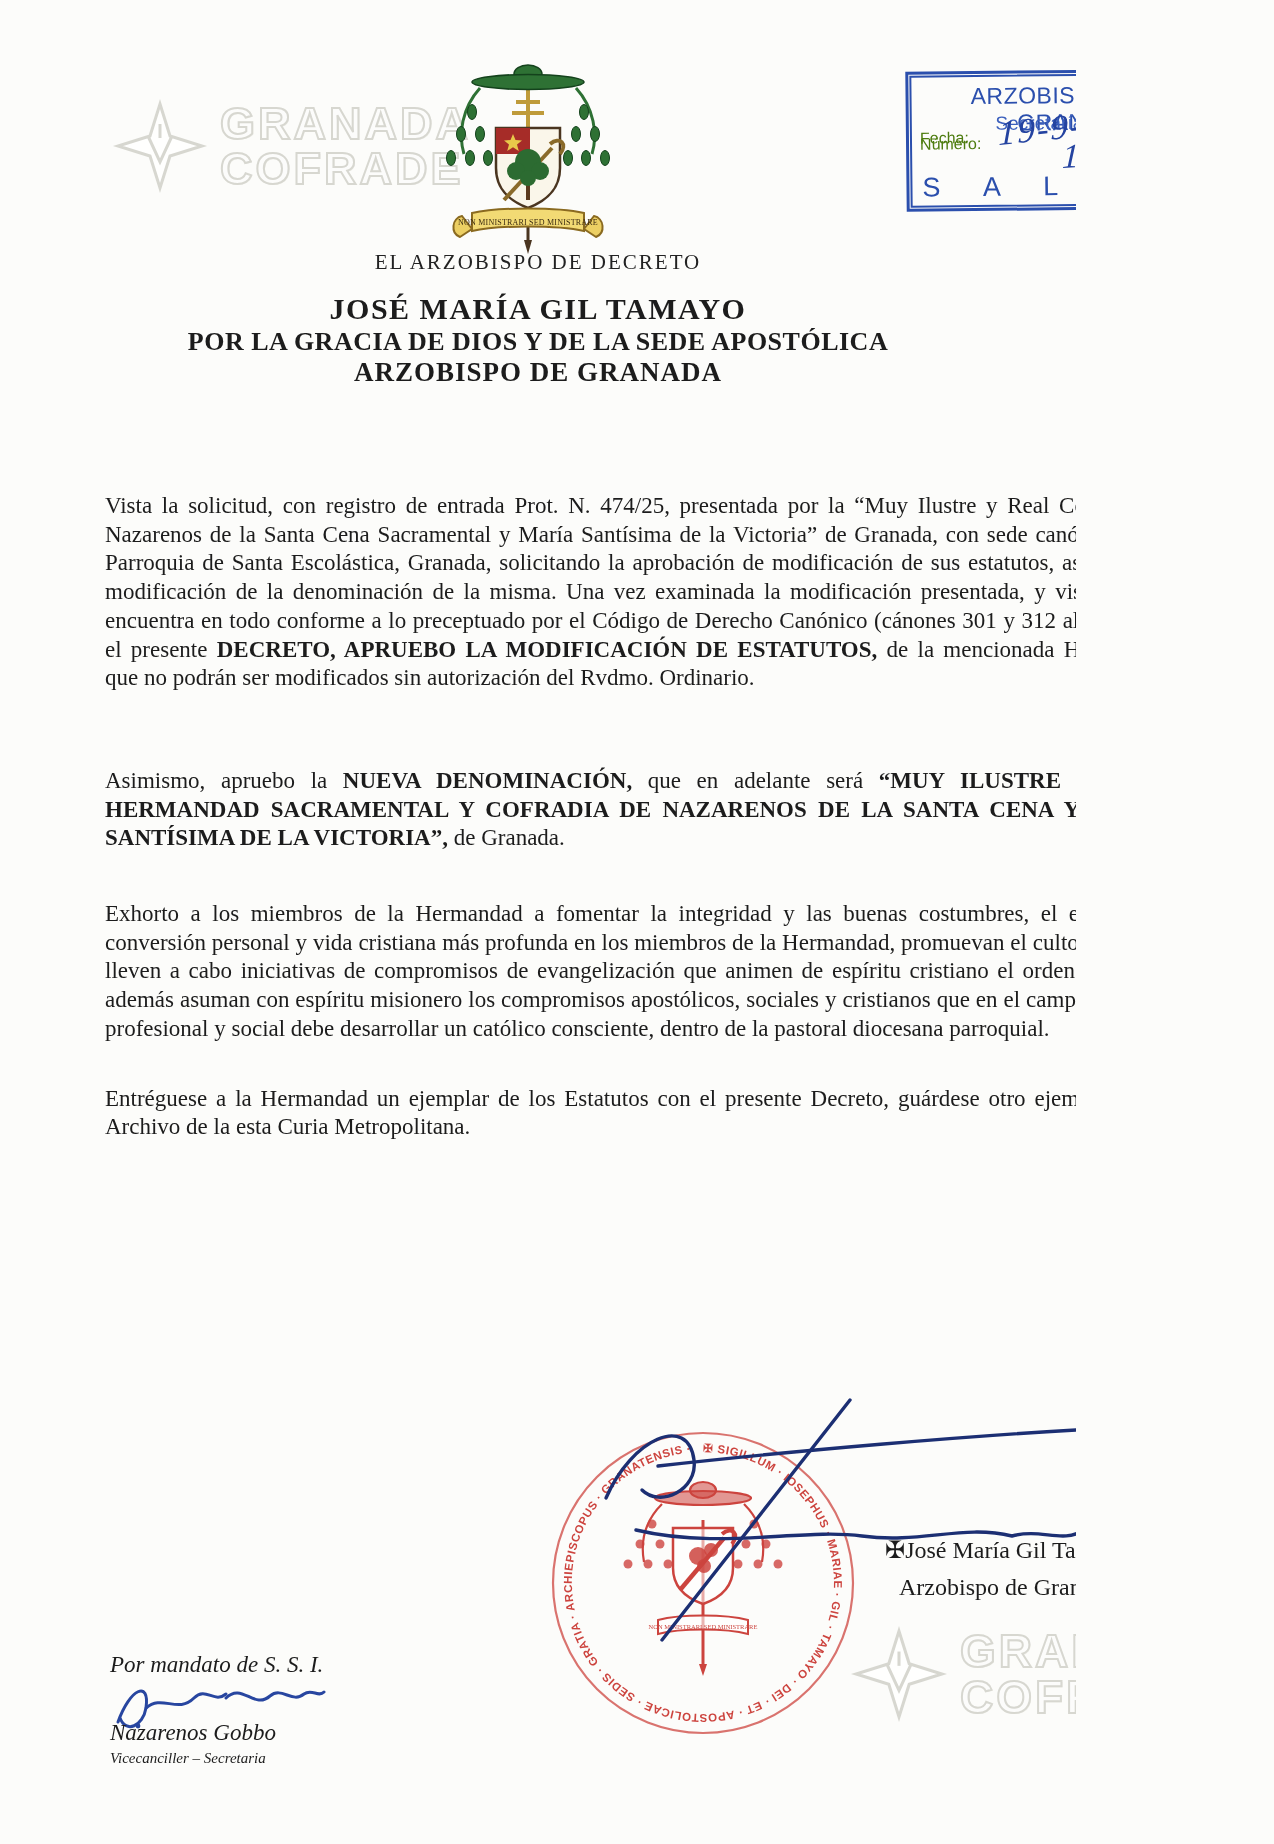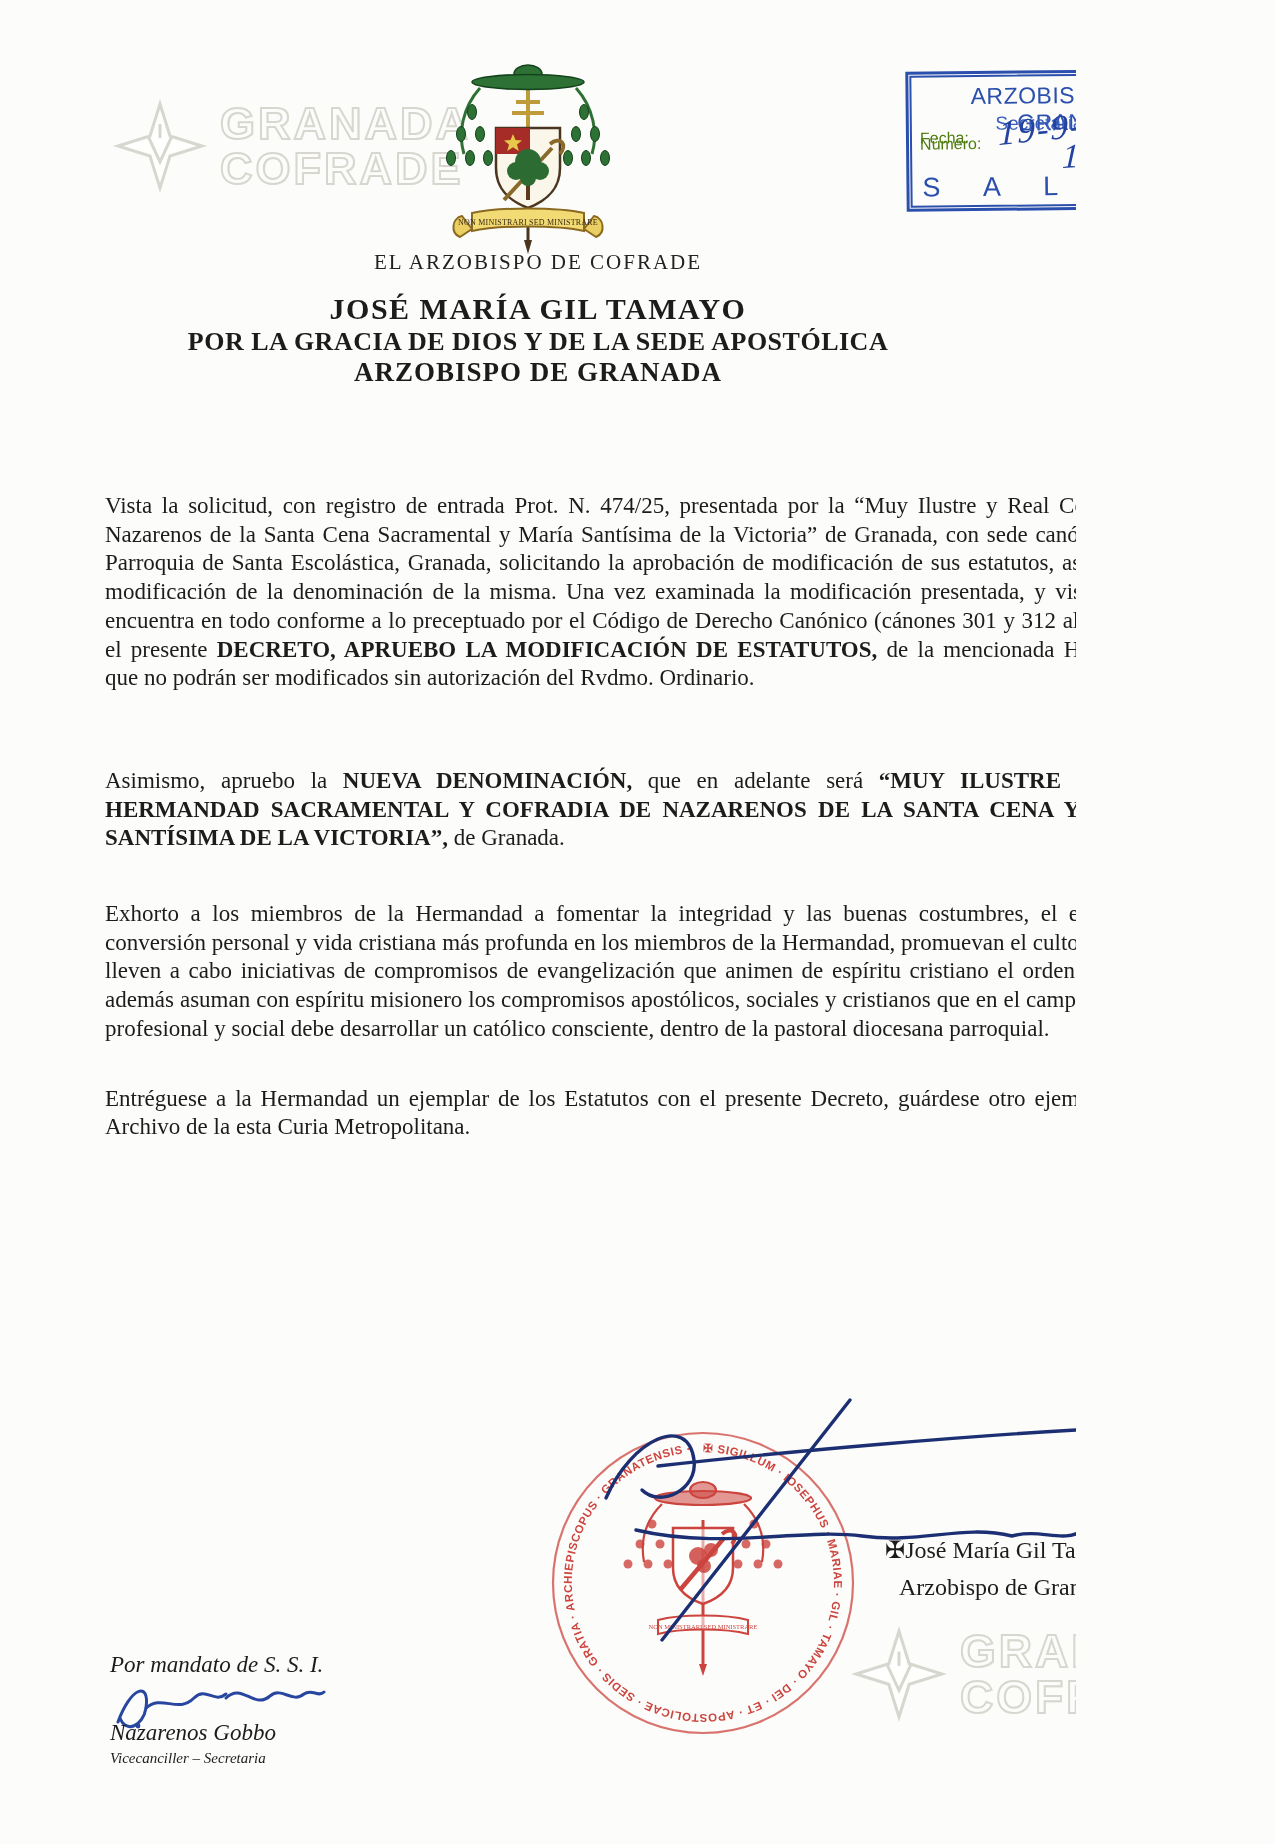--- a/index.html
+++ b/index.html
@@ -132,21 +132,21 @@
         <span>S</span>
         <span>A</span>
         <span>L</span>
         <span>I</span>
         <span>D</span>
         <span>A</span>
       </div>
     </div>
   </div>
 
-  <div class="abs center office">EL ARZOBISPO DE COFRADE</div>
+  <div class="abs center office">EL ARZOBISPO DE DECRETO</div>
 
   <div class="abs center title1">JOSÉ MARÍA GIL TAMAYO</div>
   <div class="abs center title2">POR LA GRACIA DE DIOS Y DE LA SEDE APOSTÓLICA</div>
   <div class="abs center title3">ARZOBISPO DE GRANADA</div>
 
   <div class="abs bodytext">
     <p class="mb74"><span>Vista la solicitud, con registro de entrada Prot. N. 474/25, presentada por la “Muy Ilustre y Real Cofradia de Nazarenos de la Santa Cena Sacramental y María Santísima de la Victoria” de Granada, con sede canónica en la Parroquia de Santa Escolástica, Granada, solicitando la aprobación de modificación de sus estatutos, así como la modificación de la denominación de la misma. Una vez examinada la modificación presentada, y visto que se encuentra en todo conforme a lo preceptuado por el Código de Derecho Canónico (cánones 301 y 312 al 320), por el presente </span><b>DECRETO,  APRUEBO LA MODIFICACIÓN DE ESTATUTOS,</b><span> de la mencionada Hermandad que no podrán ser modificados sin autorización del Rvdmo. Ordinario.</span></p>
     <p class="mb47"><span>Asimismo, apruebo la </span><b>NUEVA DENOMINACIÓN,</b><span> que en adelante será </span><b>“MUY ILUSTRE Y REAL HERMANDAD SACRAMENTAL Y COFRADIA DE NAZARENOS DE LA SANTA CENA Y MARÍA SANTÍSIMA DE LA VICTORIA”,</b><span> de Granada.</span></p>
     <p class="mb41">Exhorto a los miembros de la Hermandad a fomentar la integridad y las buenas costumbres, el espíritu de conversión personal y vida cristiana más profunda en los miembros de la Hermandad, promuevan el culto público y lleven a cabo iniciativas de compromisos de evangelización que animen de espíritu cristiano el orden temporal, además asuman con espíritu misionero los compromisos apostólicos, sociales y cristianos que en el campo familiar, profesional y social debe desarrollar un católico consciente, dentro de la pastoral diocesana parroquial.</p>
     <p class="mb43">Entréguese a la Hermandad un ejemplar de los Estatutos con el presente Decreto, guárdese otro ejemplar en el Archivo de la esta Curia Metropolitana.</p>

